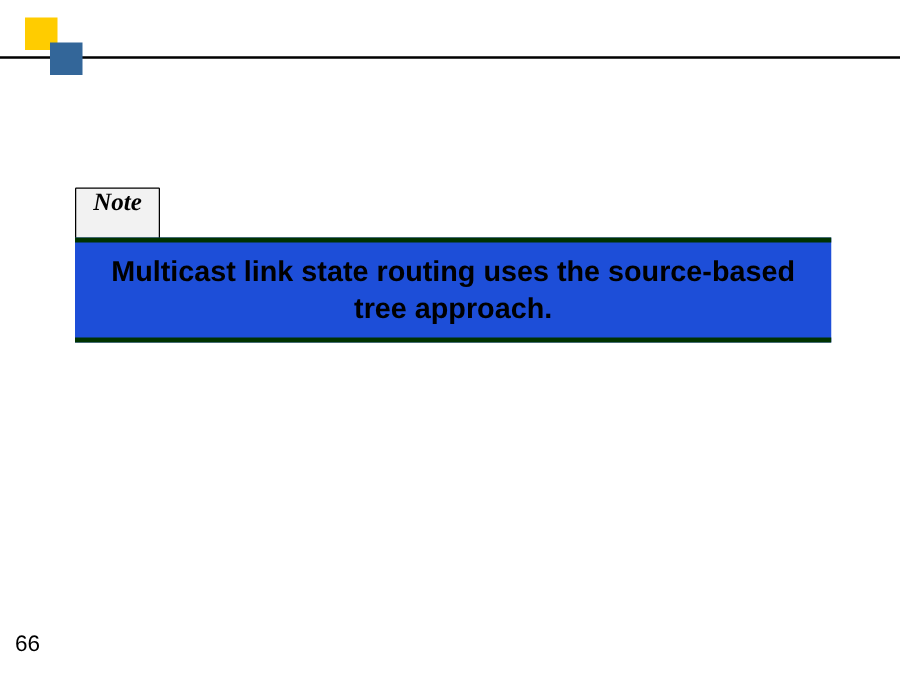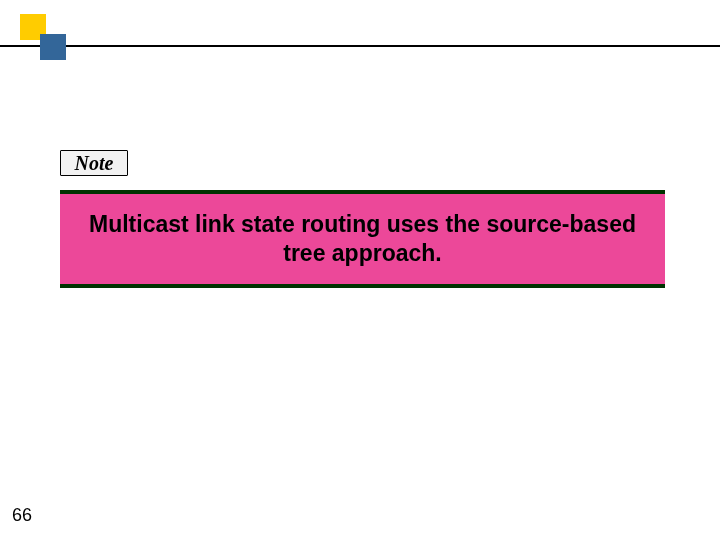--- a/index.html
+++ b/index.html
@@ -9,34 +9,34 @@
   
   .header-line { position: absolute; left: 0; top: 45px; width: 720px; height: 2px; background: #000; }
 
   
   .sq-yellow { position: absolute; left: 20px; top: 14px; width: 26px; height: 26px; background: #ffcc00; }
   .sq-blue   { position: absolute; left: 40px; top: 34px; width: 26px; height: 26px; background: #336699; }
 
   
   .note-box {
     position: absolute; left: 60px; top: 150px;
-    width: 68px; height: 26px;
+    width: 68px; height: 44px;
     background: #f2f2f2;
     border: 1px solid #000;
     border-radius: 1px;
-    display: flex; align-items: center; justify-content: center;
+    display: flex; justify-content: center;
     font-family: "Times New Roman", Times, serif;
     font-style: italic; font-weight: bold; font-size: 20px; color: #000;
   }
 
   
   .note-banner {
     position: absolute; left: 60px; top: 190px;
-    width: 605px; height: 98px;
-    background: #ec4899;
+    width: 605px; height: 84px;
+    background: #1d4ed8;
     border-top: 4px solid #003300;
     border-bottom: 4px solid #003300;
     display: flex; align-items: center; justify-content: center;
     text-align: center;
     padding: 4px 10px;
   }
   .note-banner .text {
     font-weight: bold; font-size: 23px; line-height: 1.25; color: #000;
   }
 

